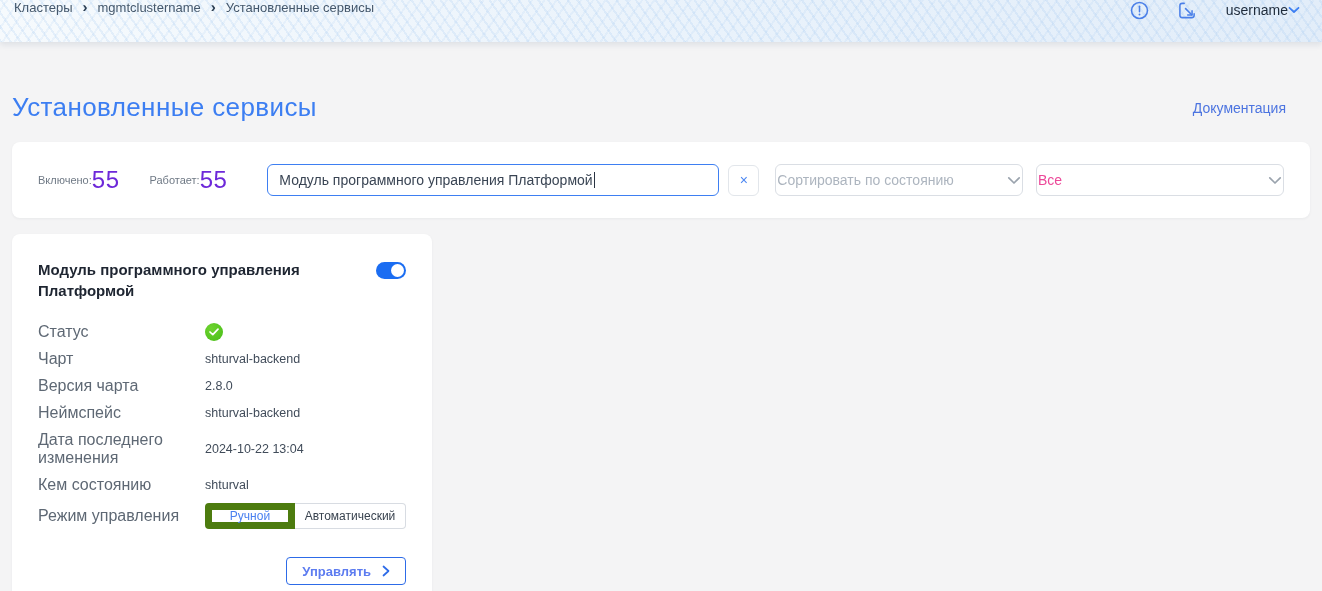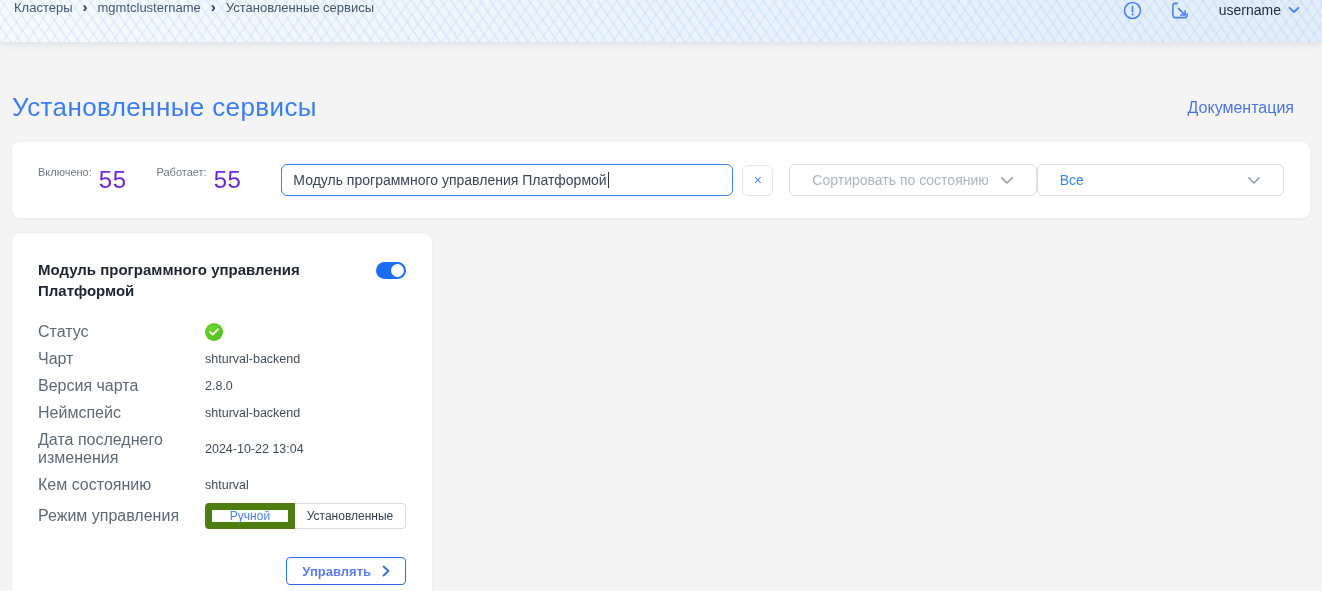--- a/index.html
+++ b/index.html
@@ -21,56 +21,56 @@
       repeating-linear-gradient(-55deg, rgba(146,190,238,.12) 0 2px, transparent 2px 10px),
       linear-gradient(90deg,#f6fafd 0%,#e9f2fb 55%,#e2edf9 100%);
     box-shadow:0 3px 6px rgba(32,60,94,.10);
     position:relative; z-index:5;
   }
   .breadcrumb{ display:flex; align-items:center; gap:10px; font-size:13px; color:#45586c; font-weight:500; }
   .crumb{ cursor:pointer; }
   .crumb-sep{ color:#2c3e52; font-size:15px; line-height:1; font-weight:700; transform:translateY(-1px); }
   .topbar-actions{ margin-left:auto; display:flex; align-items:center; gap:28px; }
   .icon-btn{ width:20px; height:20px; display:flex; align-items:center; justify-content:center; cursor:pointer; }
-  .user-menu{ display:flex; align-items:center; gap:7px; font-size:14px; color:#1e2b3b; font-weight:500; cursor:pointer; }
+  .user-menu{ display:flex; align-items:center; font-size:14px; color:#1e2b3b; font-weight:500; cursor:pointer; }
 
   
   .main{ padding:0 12px; }
   .page-head{ margin-top:50px; display:flex; align-items:center; justify-content:space-between; }
   .page-title{ font-size:26px; font-weight:400; color:#3c7ef2; letter-spacing:.4px; }
-  .doc-link{ font-size:16px; color:#4c74e0; margin-right:16px; cursor:pointer; }
+  .doc-link{ font-size:14px; color:#4c74e0; margin-right:24px; cursor:pointer; }
 
   
   .filter-bar{
     margin-top:19px; height:76px; background:#fff; border-radius:8px;
     display:flex; align-items:center; padding:0 26px;
     box-shadow:0 1px 3px rgba(25,39,60,.05);
   }
-  .stat{ display:flex; gap:7px; margin-right:30px; }
+  .stat{ display:flex; align-items:center; margin-right:30px; }
   .stat-label{ font-size:11px; color:#6f7985; font-weight:500; }
   .stat-value{ font-size:24px; color:#6d28d9; font-weight:500; letter-spacing:.5px; }
   .search-wrap{ display:flex; align-items:center; gap:9px; margin-left:10px; margin-right:16px; }
   .search-input{
     width:452px; height:32px; border:1.5px solid #3e7ff2; border-radius:6px;
     background:#fff; display:flex; align-items:center; padding:0 11px;
     font-size:14px; color:#3a4554; cursor:text; white-space:nowrap; overflow:hidden;
   }
   .caret{ display:inline-block; width:1px; height:16px; background:#2a3442; margin-left:1px; animation:blink 1s steps(1) infinite; }
   @keyframes blink{ 50%{ opacity:0; } }
   .clear-btn{
     width:31px; height:31px; border:1px solid #e2e6eb; border-radius:6px; background:#fff;
     color:#4a86f2; font-size:14px; display:flex; align-items:center; justify-content:center; cursor:pointer;
   }
   .select{
     width:248px; height:32px; border:1px solid #dadee4; border-radius:6px; background:#fff;
-    display:flex; align-items:center; padding:0 22px; font-size:14px; cursor:pointer;
+    display:flex; align-items:center; padding:0 1px; font-size:14px; cursor:pointer;
   }
   .select .chev{ margin-left:auto; display:flex; }
   .select-placeholder{ color:#adb5bf; }
-  .select-value{ color:#3b82f6;text-align:right; }
+  .select-value{ color:#ec4899;text-align:right; }
   .select-all{ margin-left:auto; }
 
   
   .card{
     width:420px; margin-top:16px; background:#fff; border-radius:8px;
     padding:25px 26px 26px; box-shadow:0 1px 3px rgba(25,39,60,.05);
   }
   .card-head{ display:flex; justify-content:space-between; align-items:flex-start; }
   .card-title{ font-size:15px; font-weight:700; color:#1e2531; line-height:1.4; max-width:290px; }
   .toggle{ width:30px; height:17px; border-radius:9px; background:#1b6df2; position:relative; flex:none; margin-top:3px; cursor:pointer; }
@@ -213,21 +213,21 @@
       </div>
       <div class="field-row">
         <span class="field-label">Кем состоянию</span>
         <span class="field-value">shturval</span>
       </div>
 
       <div class="field-row mode-row">
         <span class="field-label">Режим управления</span>
         <div class="segmented">
           <div class="seg-btn seg-manual">Ручной</div>
-          <div class="seg-btn seg-auto">Установленные</div>
+          <div class="seg-btn seg-auto">Автоматический</div>
         </div>
       </div>
     </div>
 
     <div class="manage-row">
       <button class="manage-btn">
         <span>Управлять</span>
         <span style="display:flex;">
           <svg width="8" height="12" viewBox="0 0 8 12" fill="none">
             <path d="M1.5 1.5 L6.5 6 L1.5 10.5" stroke="#2d6be8" stroke-width="1.7" stroke-linecap="round" stroke-linejoin="round"></path>

